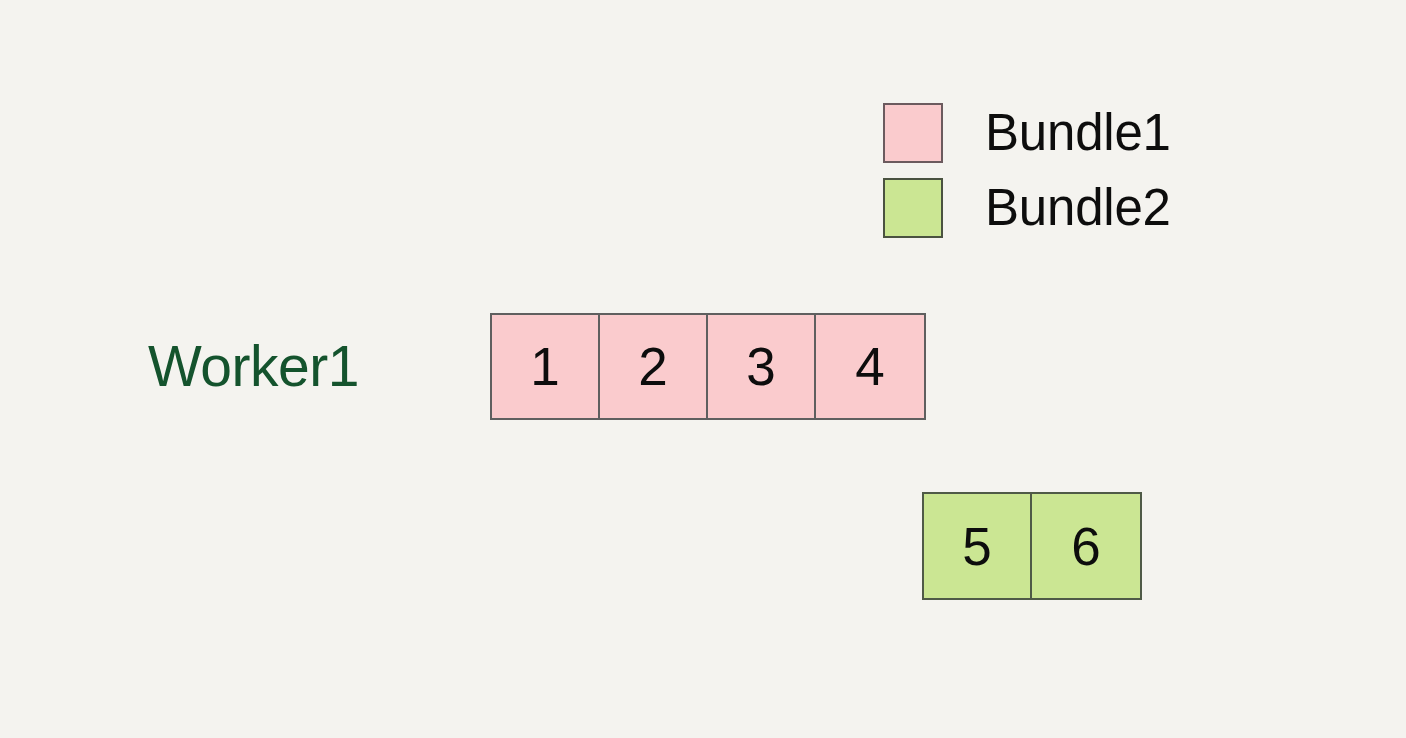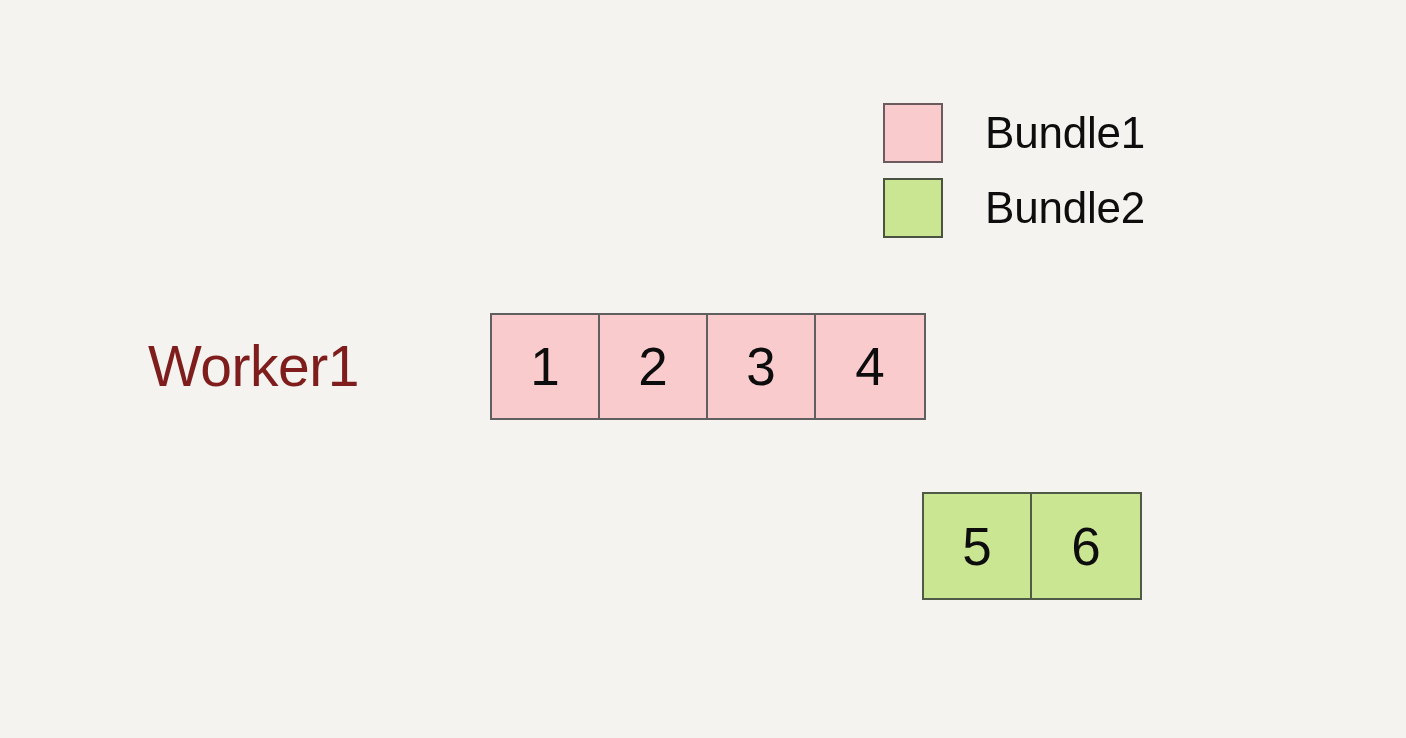--- a/index.html
+++ b/index.html
@@ -41,38 +41,38 @@
     border-width: 2px;
     border-style: solid;
   }
   .legend-label {
     position: absolute;
     left: 102px;
     top: 0;
     width: 300px;
     height: 60px;
     line-height: 60px;
-    font-size: 44px;
+    font-size: 51px;
     color: #0d0d0d;
     white-space: nowrap;
     letter-spacing: -0.2px;
   }
 
   
   .worker-row {
     position: absolute;
     left: 0;
     width: 1406px;
   }
   .worker-label {
     position: absolute;
     left: 148px;
     width: 340px;
     font-size: 57px;
-    color: #7f1d1d;
+    color: #14532d;
     white-space: nowrap;
     letter-spacing: -0.5px;
   }
 
   .cell-strip {
     position: absolute;
     display: flex;
     box-sizing: border-box;
     border-width: 2px;
     border-style: solid;

